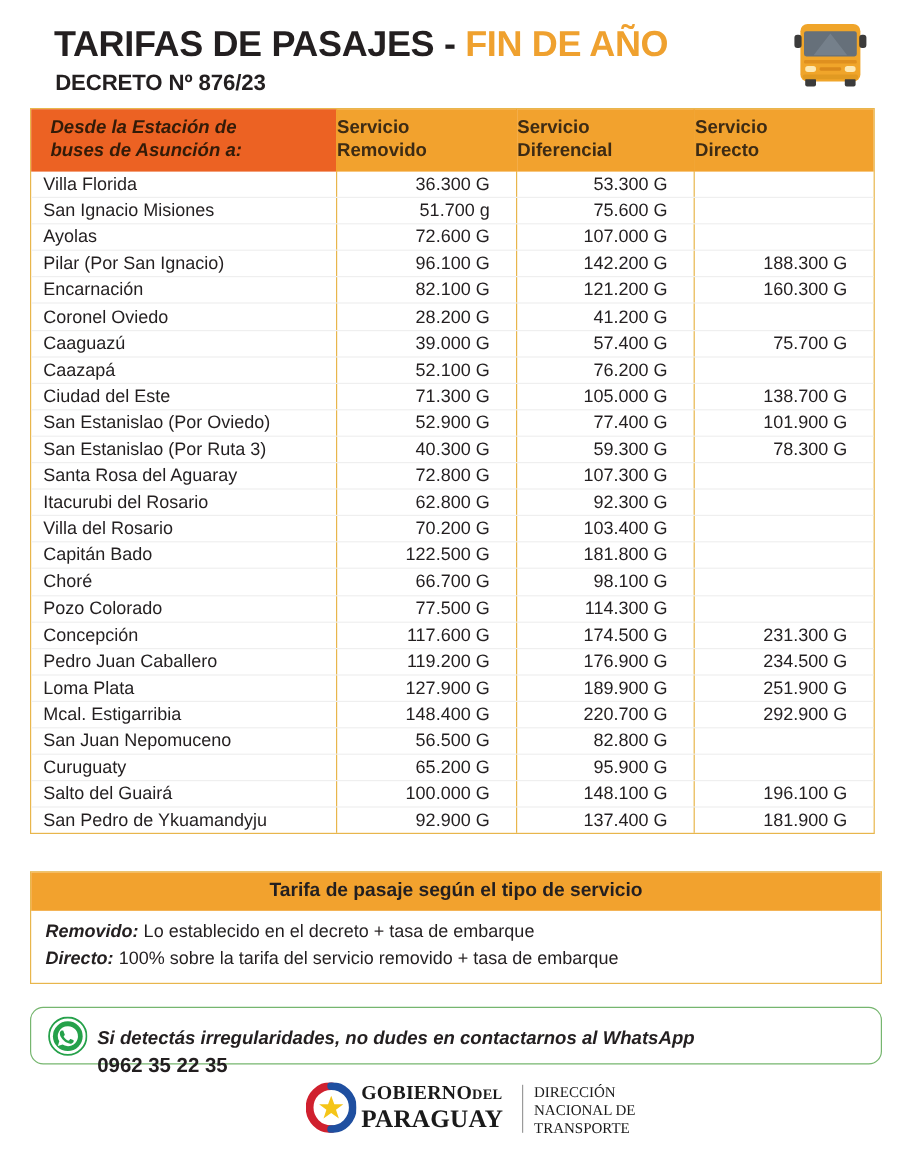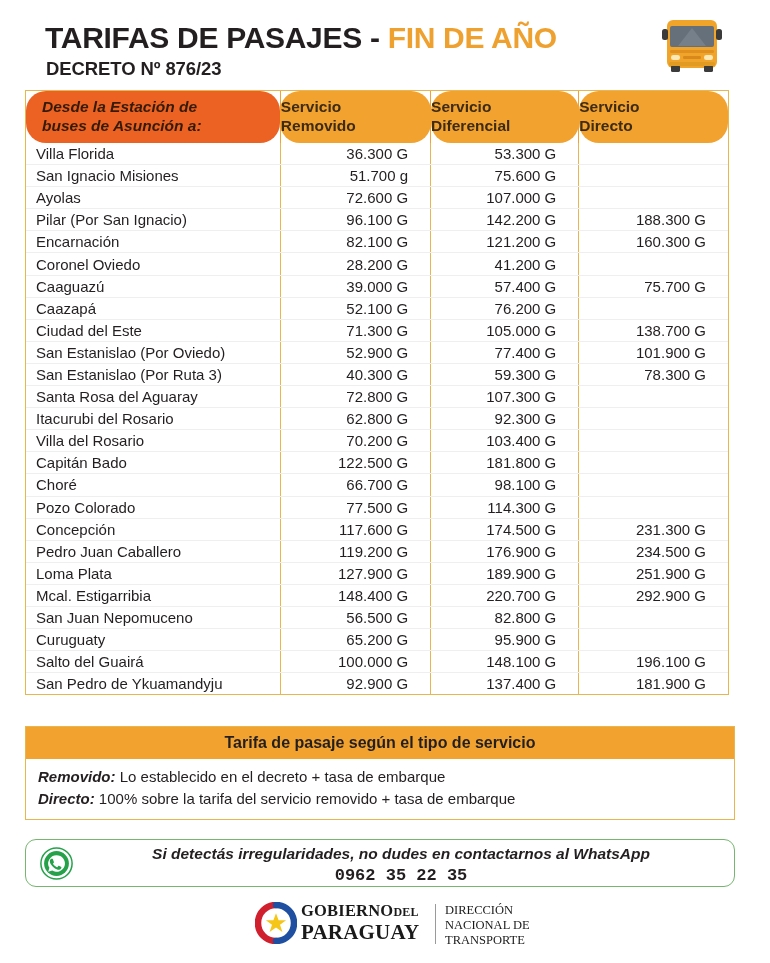--- a/index.html
+++ b/index.html
@@ -75,21 +75,20 @@
   table.rates col.c-dif  { width: 148px; }
   table.rates col.c-dir  { width: 149px; }
 
   thead th {
     padding: 0;
     margin: 0;
     vertical-align: middle;
     font-weight: bold;
     color: #3d2b14;
     height: 52px;
-    border-radius: 20px;
   }
   th.head-dest {
     background: #ec6223;
     color: #331b08;
     font-style: italic;
     font-size: 15.5px;
     text-align: left;
     padding: 0 0 0 16px;
     line-height: 1.22;
   }
@@ -171,39 +170,37 @@
   #wa-icon {
     position: absolute;
     left: 14px;
     top: 7px;
     width: 33px;
     height: 33px;
   }
   #wa-text {
     position: absolute;
     left: 55px;
-    top: 4px;
+    top: 16px;
     width: 640px;
-    text-align: center;
   }
   #wa-line1 {
     font-size: 15.5px;
     font-style: italic;
     font-weight: bold;
     color: #231f20;
     line-height: 1.33;
     white-space: nowrap;
   }
   #wa-line2 {
     font-size: 17px;
     font-weight: bold;
     color: #231f20;
     line-height: 1.25;
     white-space: nowrap;
-    font-family: Liberation Mono, monospace;
   }
 
   
   #footer-logo {
     position: absolute;
     left: 255px;
     top: 900px;
     width: 270px;
     height: 48px;
   }

